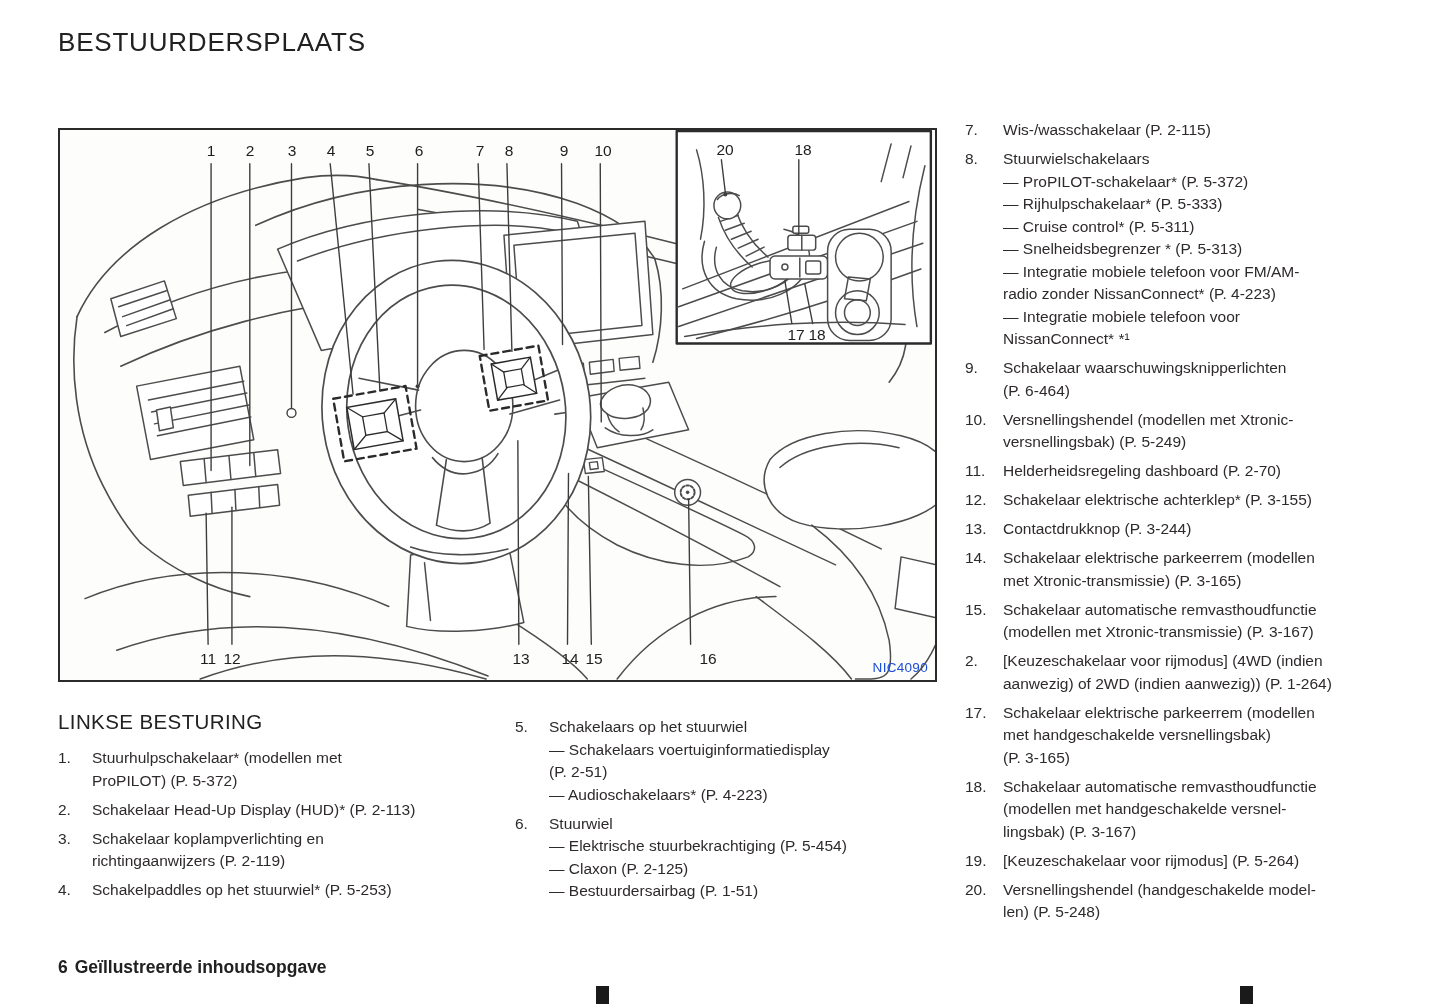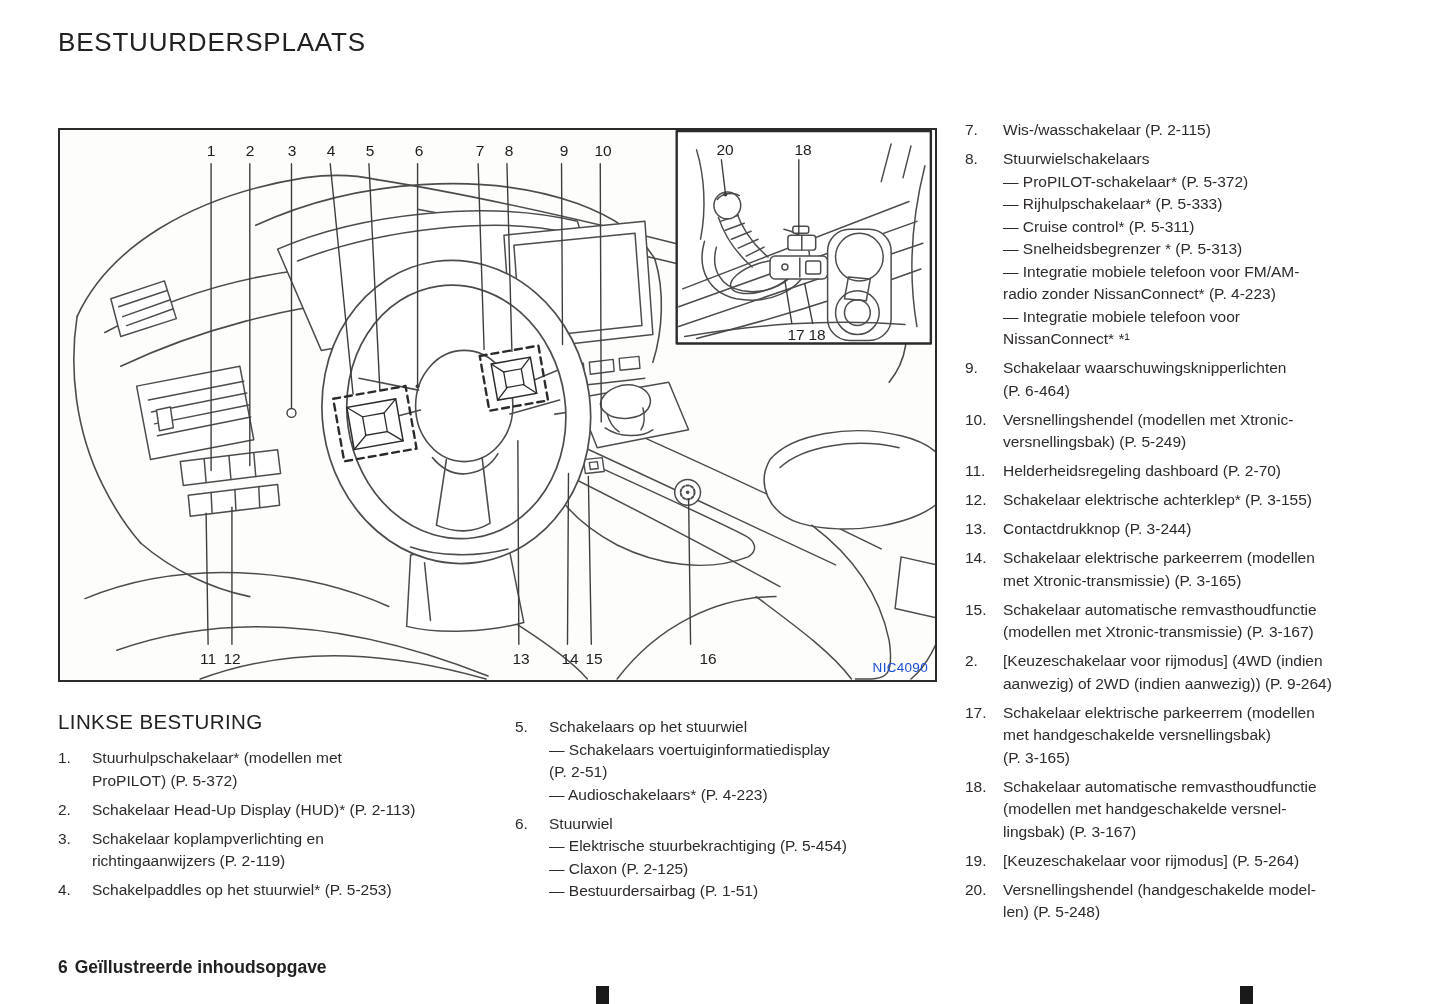--- a/index.html
+++ b/index.html
@@ -413,21 +413,21 @@
 
       <div class="legend-item">
         <div class="legend-num">15.</div>
         <div class="legend-text">Schakelaar automatische remvasthoudfunctie
 (modellen met Xtronic-transmissie) (P. 3-167)</div>
       </div>
 
       <div class="legend-item">
         <div class="legend-num">2.</div>
         <div class="legend-text">[Keuzeschakelaar voor rijmodus] (4WD (indien
-aanwezig) of 2WD (indien aanwezig)) (P. 9-264)</div>
+aanwezig) of 2WD (indien aanwezig)) (P. 1-264)</div>
       </div>
 
       <div class="legend-item">
         <div class="legend-num">17.</div>
         <div class="legend-text">Schakelaar elektrische parkeerrem (modellen
 met handgeschakelde versnellingsbak)
 (P. 3-165)</div>
       </div>
 
       <div class="legend-item">

